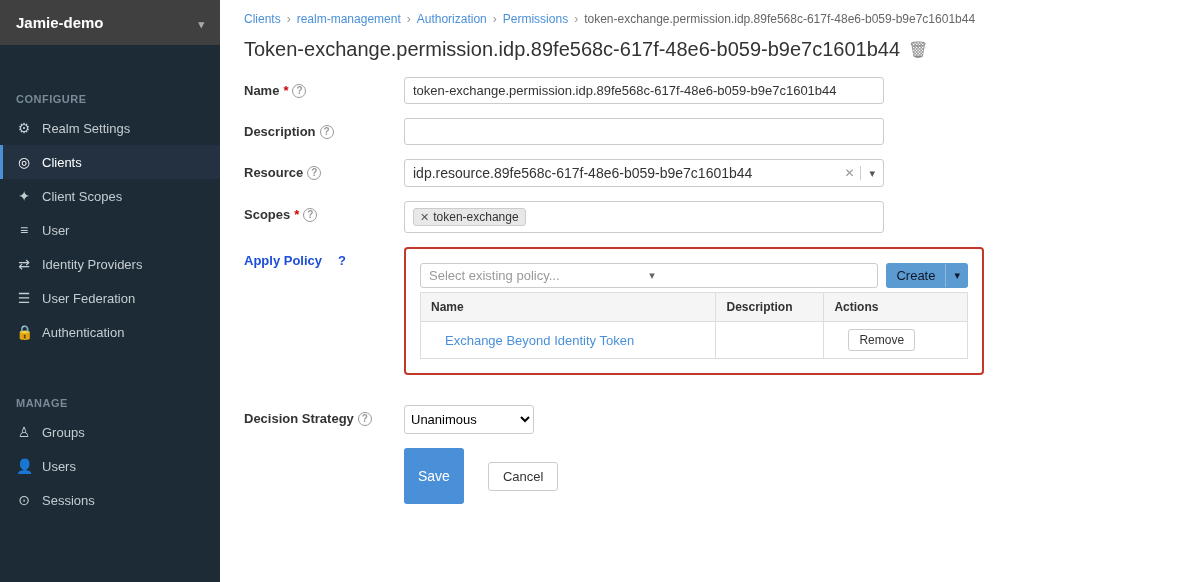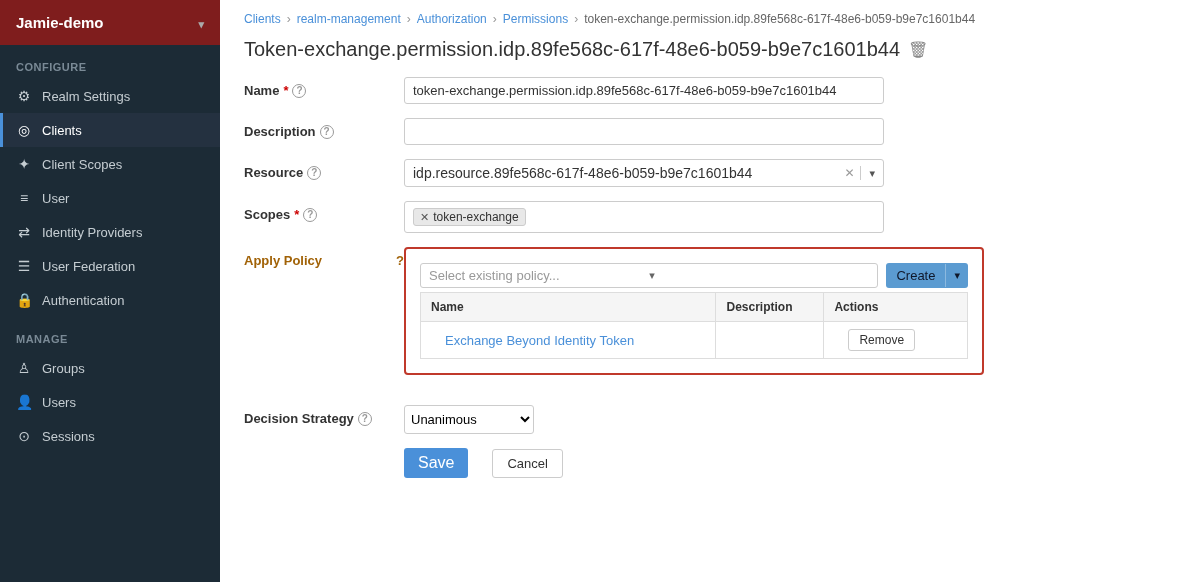--- a/index.html
+++ b/index.html
@@ -10,38 +10,39 @@
       width: 220px;
       background: #1c2b36;
       color: #c5cdd2;
       flex-shrink: 0;
       display: flex;
       flex-direction: column;
       height: 582px;
       overflow: hidden;
     }
     .sidebar-header {
-      background: #7f1d1d;
+      background: #404040;
       padding: 14px 16px;
       display: flex;
       align-items: flex-end;
       justify-content: space-between;
       color: #fff;
       font-size: 15px;
       font-weight: 600;
       cursor: pointer;
     }
     .sidebar-header .chevron { font-size: 11px; color: #aaa; }
     .sidebar-section-label {
       padding: 16px 16px 6px;
       font-size: 11px;
       text-transform: uppercase;
       color: #7a8a96;
       font-weight: 600;
       letter-spacing: 0.5px;
+      margin-top: 32px;
     }
     .sidebar-item {
       display: flex;
       align-items: center;
       padding: 9px 16px;
       gap: 10px;
       color: #c5cdd2;
       cursor: pointer;
       font-size: 13px;
     }
@@ -280,22 +281,22 @@
       display: flex;
       align-items: center;
       gap: 8px;
       margin-bottom: 20px;
     }
     .save-btn {
       background: #4a90d9;
       color: #fff;
       border: none;
       border-radius: 3px;
-      padding: 6px 14px;
-      font-size: 16px;
+      padding: 20px 14px;
+      font-size: 14px;
       cursor: pointer;
     }
     .cancel-btn {
       background: #fff;
       color: #333;
       border: 1px solid #ccc;
       border-radius: 3px;
       padding: 6px 14px;
       font-size: 13px;
       cursor: pointer;
@@ -306,26 +307,25 @@
     .apply-policy-row {
       display: flex;
       align-items: flex-start;
       margin-bottom: 14px;
     }
     .apply-policy-label {
       width: 160px;
       flex-shrink: 0;
       padding-top: 6px;
       font-weight: 600;
-      color: #a16207;
-      font-size: 13px;
-      display: flex;
-      align-items: center;
-      gap: 4px;
-      justify-content: space-between;
+      color: #1d4ed8;
+      font-size: 13px;
+      display: flex;
+      align-items: center;
+      gap: 16px;
     }
   </style>
 </head>
 <body>
 
 <div class="sidebar">
   <div class="sidebar-header">
     <span>Jamie-demo</span>
     <span class="chevron">▾</span>
   </div>

